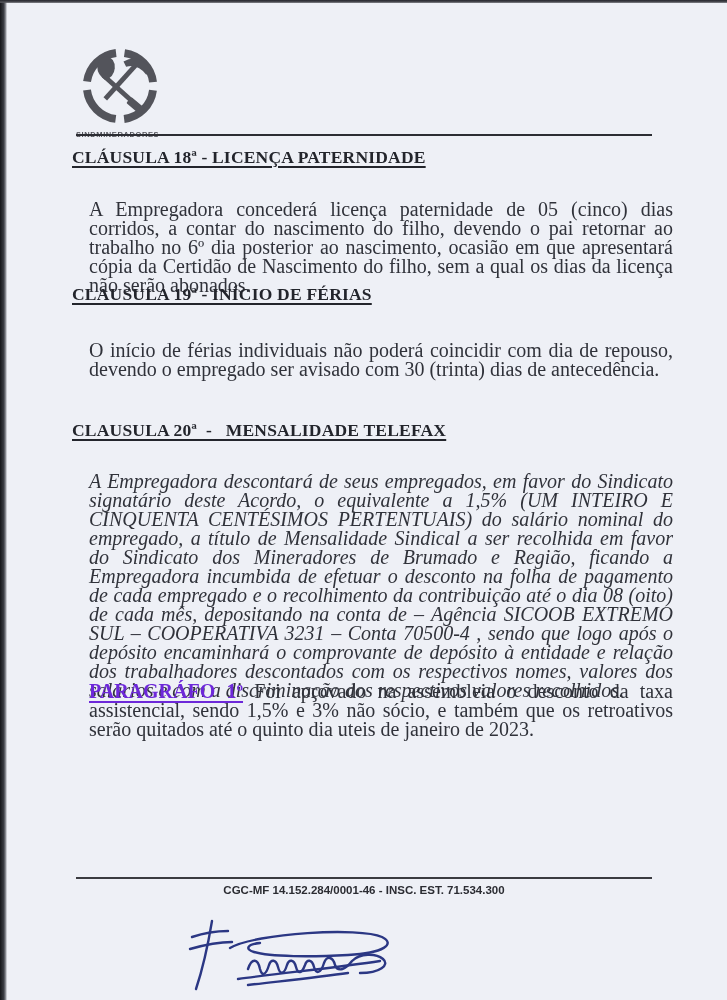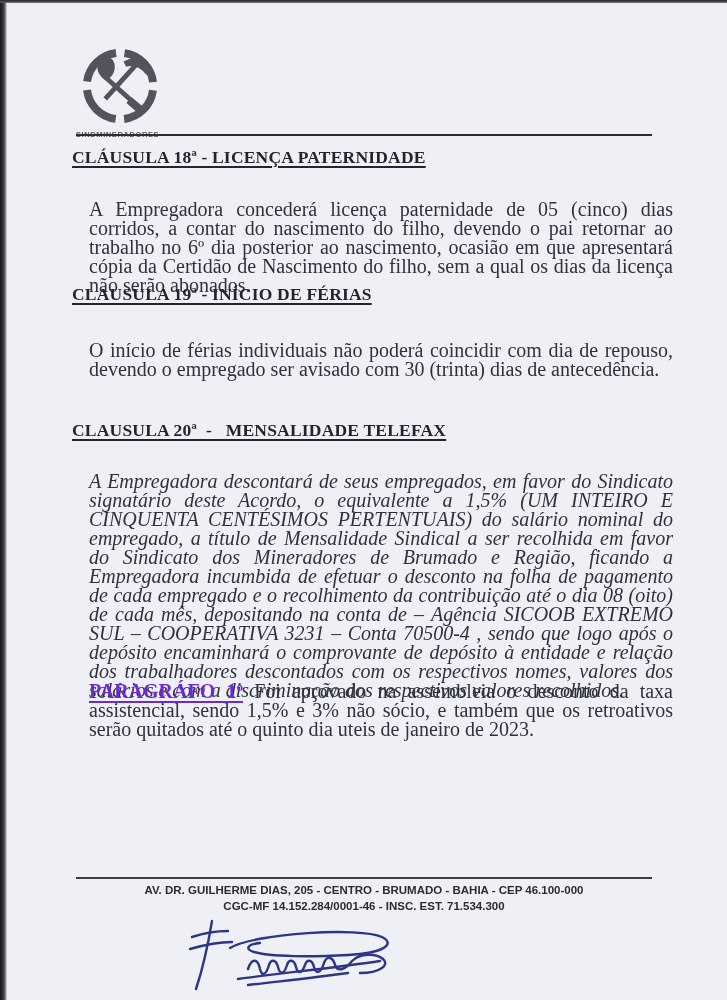--- a/index.html
+++ b/index.html
@@ -103,21 +103,20 @@
   <p class="body-text content p20" style="position:absolute;">A Empregadora descontará de seus empregados, em favor do Sindicato signatário deste Acordo, o equivalente a 1,5% (UM INTEIRO E CINQUENTA CENTÉSIMOS PERTENTUAIS) do salário nominal do empregado,  a título de Mensalidade Sindical a ser recolhida em favor do Sindicato dos Mineradores de Brumado e Região, ficando a Empregadora incumbida de efetuar o desconto  na folha de pagamento de cada empregado e o recolhimento da contribuição  até  o dia 08 (oito) de cada mês, depositando na conta de – Agência SICOOB EXTREMO SUL – COOPERATIVA 3231 – Conta 70500-4 , sendo que logo após o depósito encaminhará o comprovante de depósito à entidade e relação dos trabalhadores descontados com os respectivos nomes, valores dos salários e com a discriminação dos respectivos valores recolhidos.</p>
 
   <p class="body-text content par1" style="position:absolute;">
     <span class="lead">PARAGRÁFO 1º</span>
     <span>Foi aprovado na assembleia o desconto da taxa assistencial, sendo 1,5% e 3% não sócio, e também que os retroativos serão quitados até o quinto dia uteis de janeiro de 2023.</span>
   </p>
 
   <div class="rule rule-footer"></div>
 
   <div class="footer">
-    <div>AV. DR. GUILHERME DIAS, 205 - CENTRO - BRUMADO - BAHIA - CEP 46.100-000</div>
     <div>CGC-MF 14.152.284/0001-46 - INSC. EST. 71.534.300</div>
   </div>
 
   <div class="signature">
     <svg width="260" height="82" viewBox="0 0 260 82">
       <g fill="none" stroke="#2b3784" stroke-width="2.4" stroke-linecap="round">
 
         <path d="M60 6 C57 24 52 50 44 74"></path>
         <path d="M40 22 C52 18 66 16 76 16"></path>
         <path d="M38 34 C52 30 68 27 80 27"></path>

